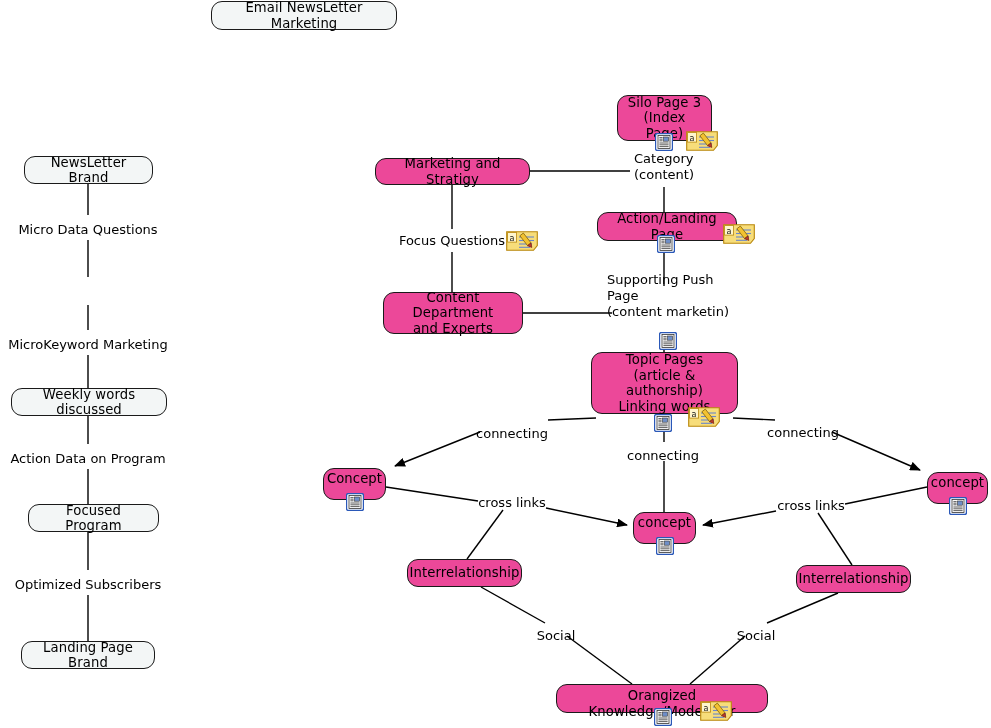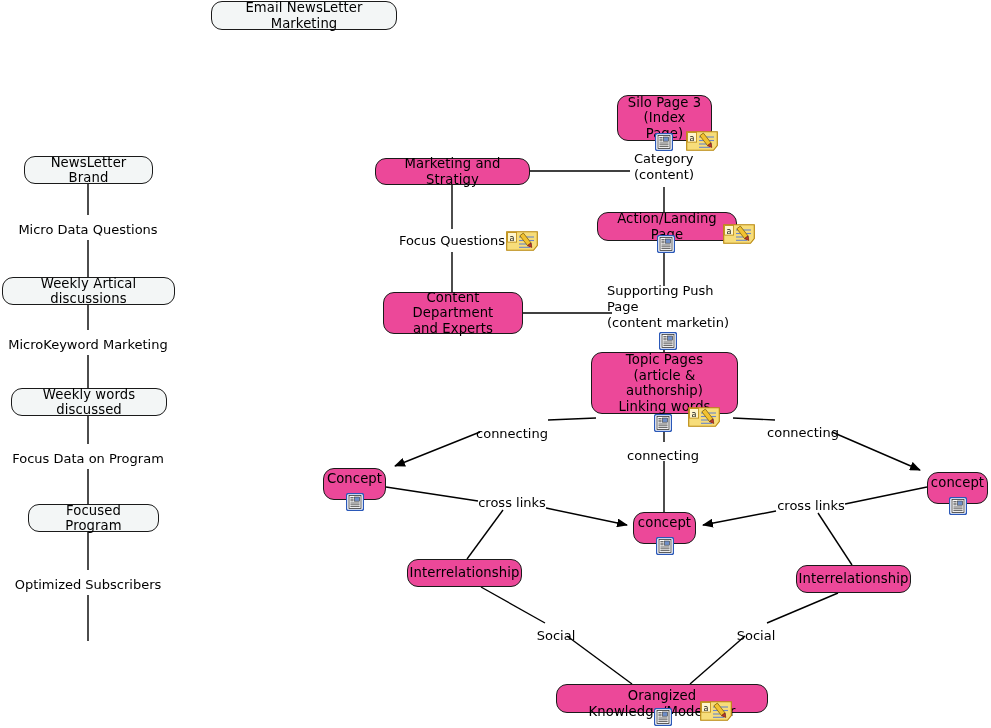--- a/index.html
+++ b/index.html
@@ -102,26 +102,26 @@
       <line x1="567" y1="636" x2="632" y2="684"></line>
       <line x1="838" y1="593" x2="767" y2="623"></line>
       <line x1="745" y1="636" x2="690" y2="684"></line>
     </g>
   </svg>
 
   <div class="node pale" style="left:211px;top:1px;width:186px;height:29px;">Email NewsLetter Marketing</div>
 
   <div class="node pale" style="left:24px;top:156px;width:129px;height:28px;">NewsLetter Brand</div>
 
-  <div class="node pale" style="left:2px;top:277px;width:173px;height:28px;">Weekly Artical discussions</div>
 
   <div class="node pale" style="left:11px;top:388px;width:156px;height:28px;">Weekly words discussed</div>
 
   <div class="node pale" style="left:28px;top:504px;width:131px;height:28px;">Focused Program</div>
 
+  <div class="node pale" style="left:21px;top:641px;width:134px;height:28px;">Landing Page Brand</div>
 
   <div class="node" style="left:617px;top:95px;width:95px;height:46px;">Silo Page 3
 (Index Page)</div>
 
   <div class="node" style="left:375px;top:158px;width:155px;height:27px;">Marketing and Stratigy</div>
 
   <div class="node" style="left:383px;top:292px;width:140px;height:42px;">Content Department
 and Experts</div>
 
   <div class="node" style="left:597px;top:212px;width:140px;height:29px;">Action/Landing Page</div>
@@ -139,30 +139,30 @@
   <div class="node" style="left:407px;top:559px;width:115px;height:28px;">Interrelationship</div>
 
   <div class="node" style="left:796px;top:565px;width:115px;height:28px;">Interrelationship</div>
 
   <div class="node" style="left:556px;top:684px;width:212px;height:29px;align-items:flex-start;padding-top:3px;">Orangized Knowledge/Moderator</div>
 
   <div class="lbl" style="left:88px;top:222px;">Micro Data Questions</div>
 
   <div class="lbl" style="left:88px;top:337px;">MicroKeyword Marketing</div>
 
-  <div class="lbl" style="left:88px;top:451px;">Focus Data on Program</div>
+  <div class="lbl" style="left:88px;top:451px;">Action Data on Program</div>
 
   <div class="lbl" style="left:88px;top:577px;">Optimized Subscribers</div>
 
   <div class="lbl" style="left:664px;top:151px;">Category
 (content)</div>
 
   <div class="lbl" style="left:452px;top:233px;">Focus Questions</div>
 
-  <div class="lbl" style="left:668px;top:283px;">Supporting Push
+  <div class="lbl" style="left:668px;top:272px;">Supporting Push
 Page
 (content marketin)</div>
 
   <div class="lbl" style="left:512px;top:426px;">connecting</div>
 
   <div class="lbl" style="left:663px;top:448px;">connecting</div>
 
   <div class="lbl" style="left:803px;top:425px;">connecting</div>
 
   <div class="lbl" style="left:512px;top:495px;">cross links</div>

